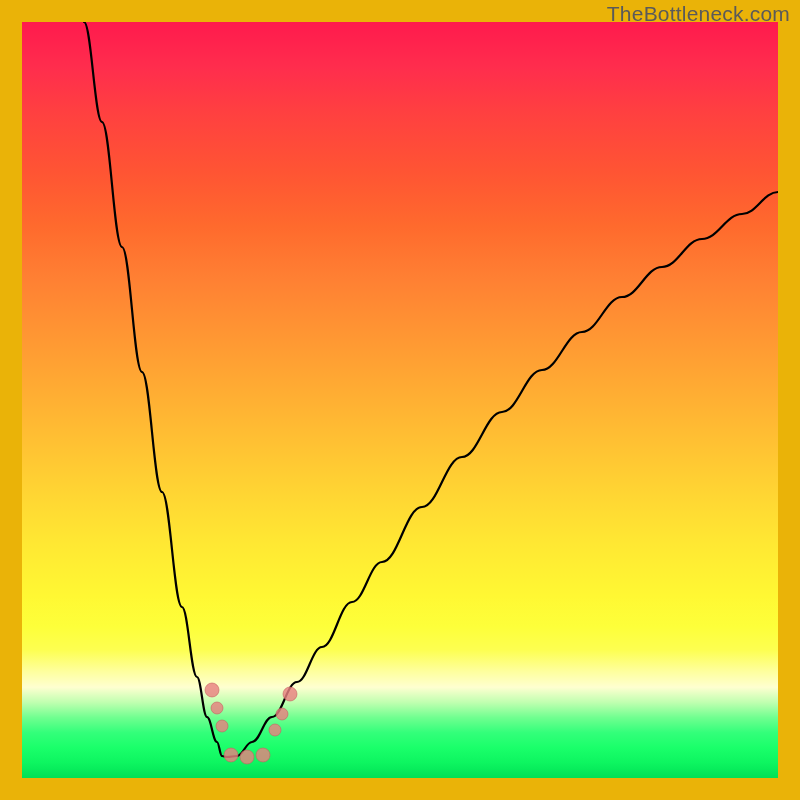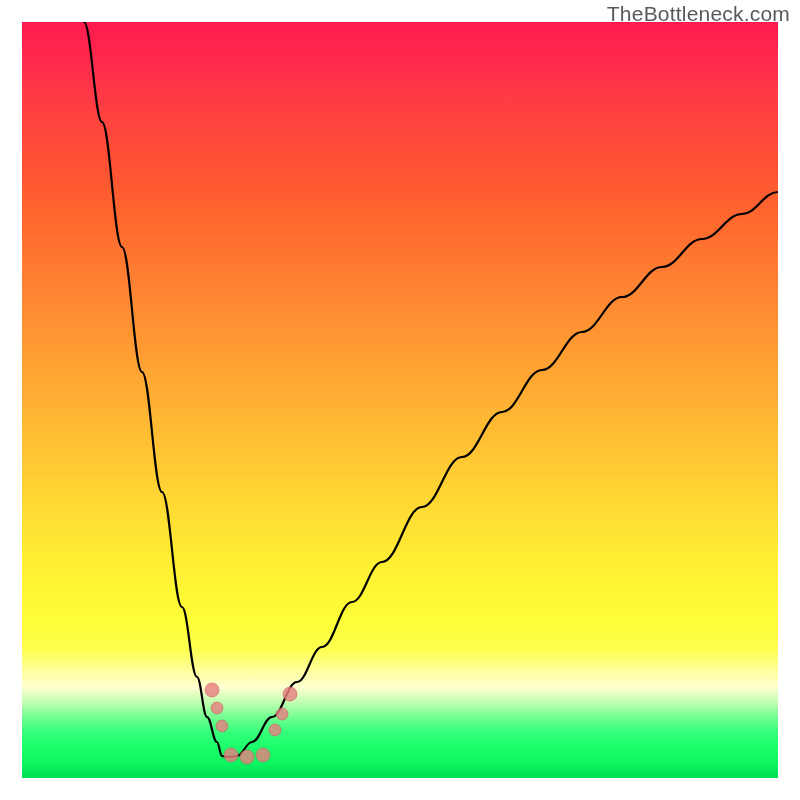--- a/index.html
+++ b/index.html
@@ -8,21 +8,21 @@
     width: 800px;
     height: 800px;
     background: #000;
     overflow: hidden;
     font-family: Arial, sans-serif;
   }
   .chart-container {
     position: relative;
     width: 800px;
     height: 800px;
-    background: #ffffff;
+    background: #eab308;
   }
   .plot-area {
     position: absolute;
     left: 22px;
     top: 22px;
     width: 756px;
     height: 756px;
     background: linear-gradient(to bottom,
       #ff1a4d 0%,
       #ff2d4d 6%,

